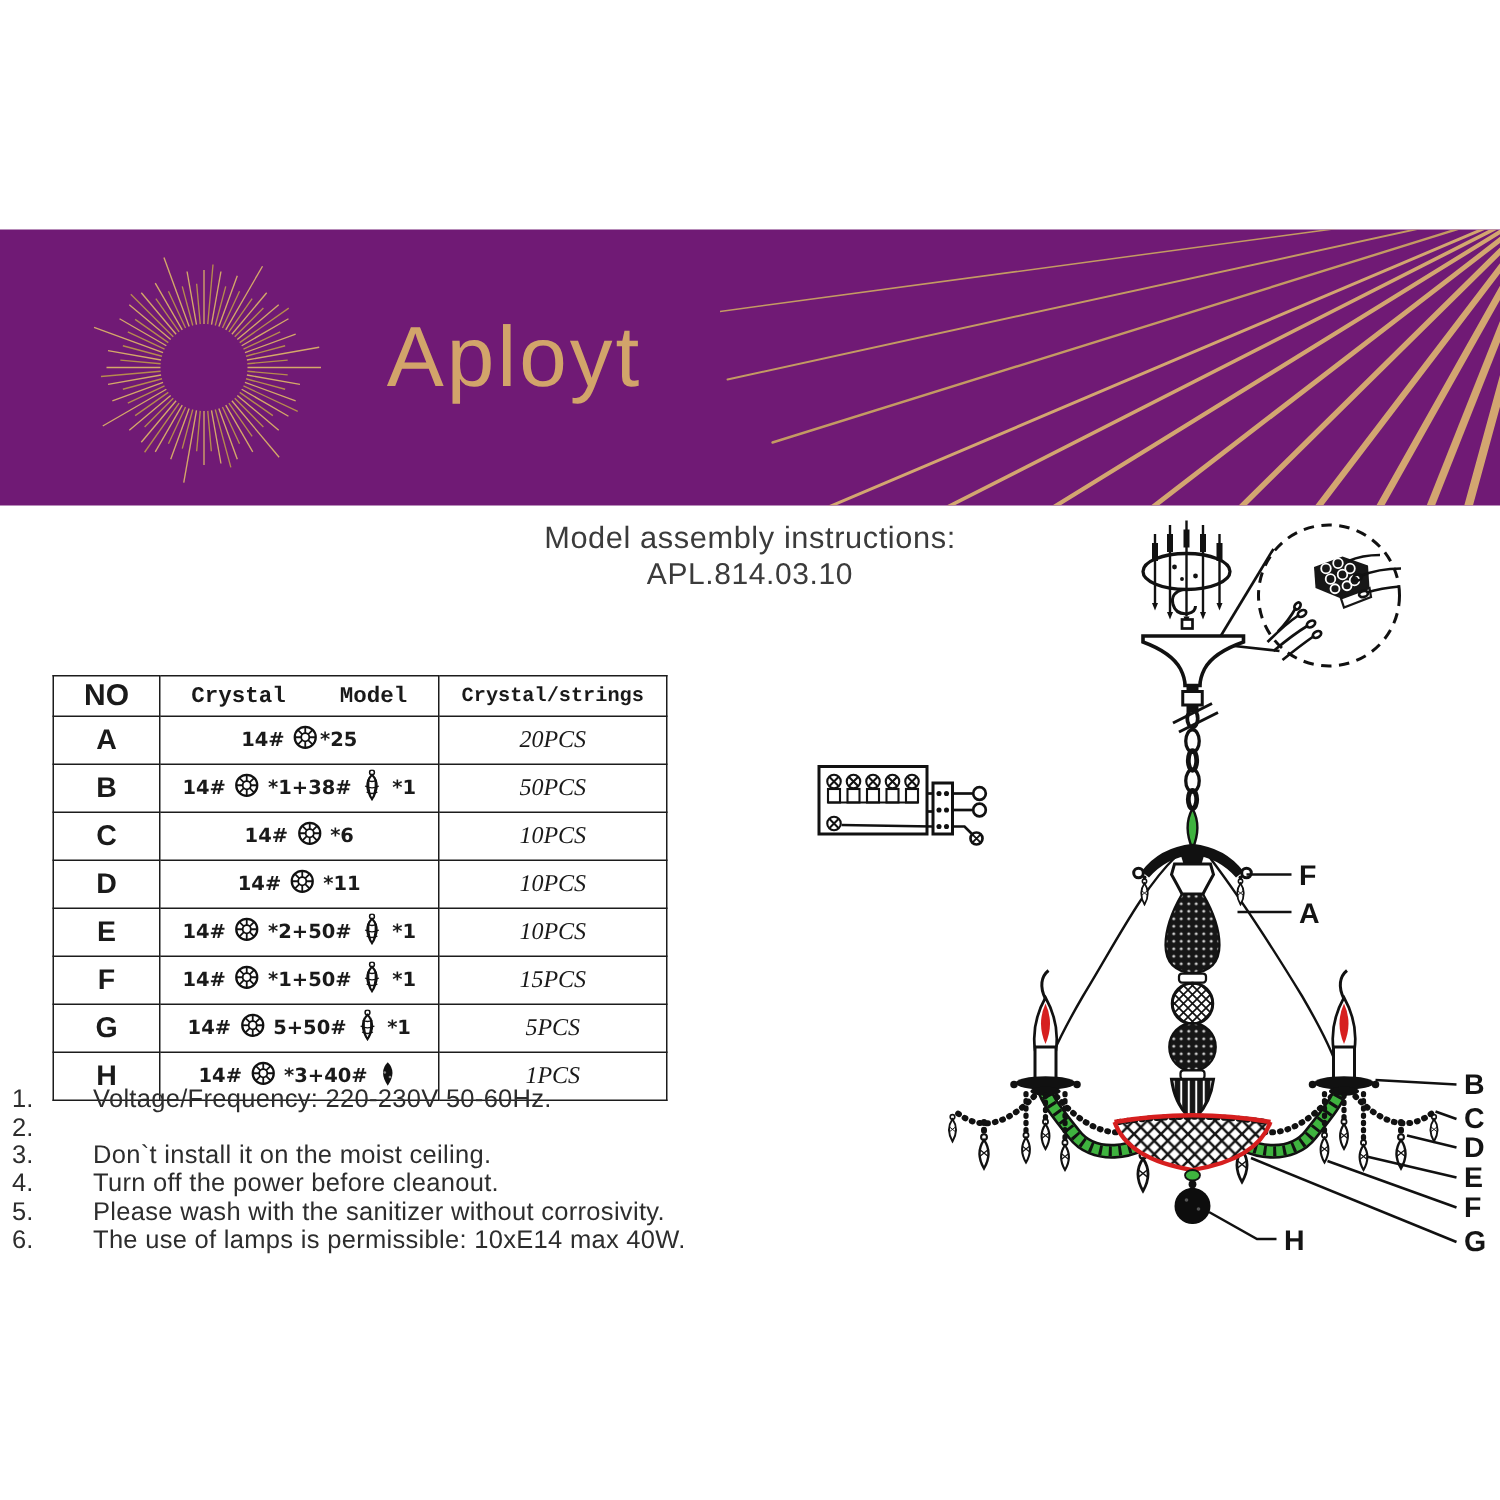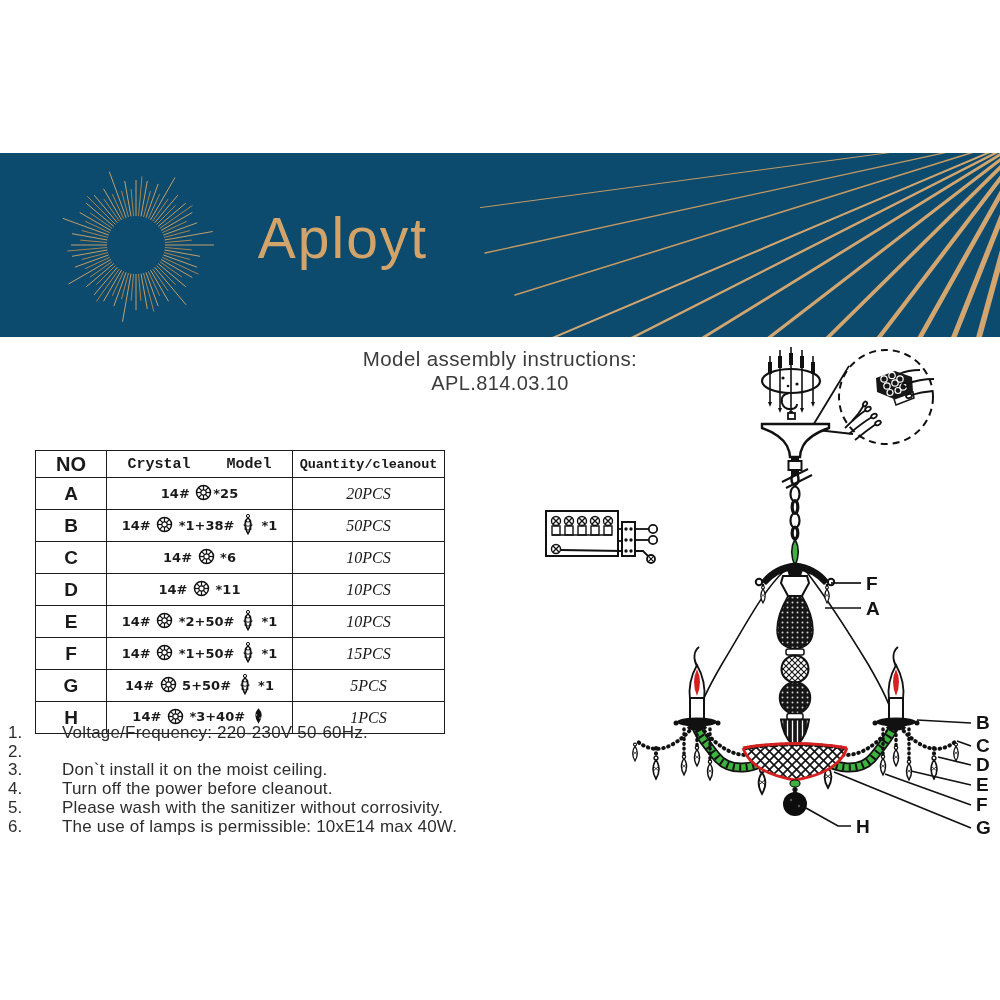--- a/index.html
+++ b/index.html
@@ -1,21 +1,21 @@
 <!DOCTYPE html>
 <html><head>
 <meta charset="utf-8">
 <style>
   html,body{margin:0;padding:0;}
   body{width:1000px;height:1000px;position:relative;background:#ffffff;
        font-family:"Liberation Sans",sans-serif;overflow:hidden;}
 
   
   .banner{position:absolute;left:0;top:153px;width:1000px;height:184px;
-          background:#0c4a6e;overflow:hidden;}
+          background:#701a75;overflow:hidden;}
   #sunburst{position:absolute;left:48px;top:4px;}
   .brand{position:absolute;left:228px;top:52px;width:230px;text-align:center;
          font-size:57px;font-weight:400;letter-spacing:2px;color:#d2a46a;
          font-family:"Liberation Sans",sans-serif;}
   #rays{position:absolute;left:480px;top:0;}
 
   
   .title-block{position:absolute;left:0;top:346px;width:1000px;text-align:center;
                color:#3b3b3b;font-weight:500;letter-spacing:.4px;}
   .title-line1{font-size:20.5px;line-height:25px;}
@@ -148,21 +148,21 @@
 <div class="title-block">
   <div class="title-line1">Model assembly instructions:</div>
   <div class="title-line2">APL.814.03.10</div>
 </div>
 
 <table class="parts">
   <thead>
     <tr>
       <th class="h-no">NO</th>
       <th class="h-model">Crystal    Model</th>
-      <th class="h-qty">Quantity/cleanout</th>
+      <th class="h-qty">Crystal/strings</th>
     </tr>
   </thead>
   <tbody>
       <tr>
         <td class="c-no">A</td>
         <td class="c-model">14# <span class="cicon"><svg width="17" height="17" viewBox="0 0 17 17">
               <circle cx="8.5" cy="8.5" r="7" fill="none" stroke="#111" stroke-width="1.5"></circle>
               <circle cx="8.5" cy="8.5" r="2.7" fill="none" stroke="#111" stroke-width="1.2"></circle>
               <line x1="11.1" y1="8.5" x2="15.3" y2="8.5" stroke="#111" stroke-width="1.2"></line>
               <line x1="10.3" y1="10.3" x2="13.3" y2="13.3" stroke="#111" stroke-width="1.2"></line>

